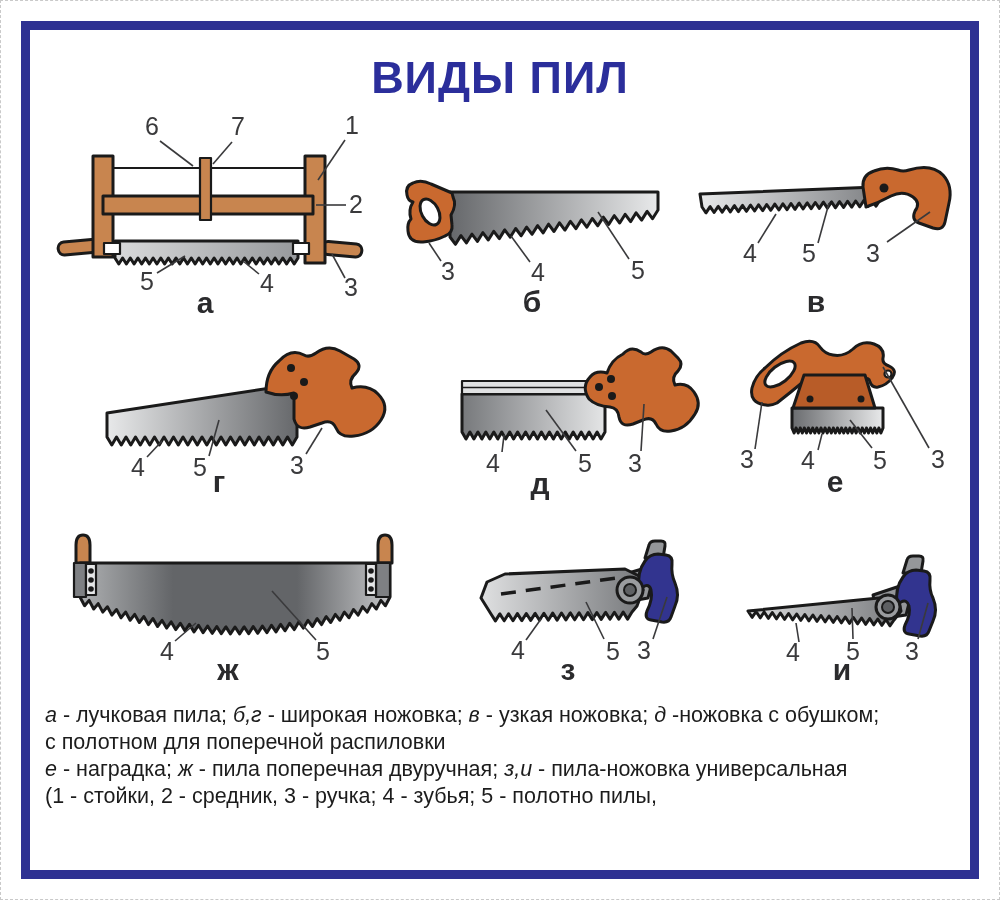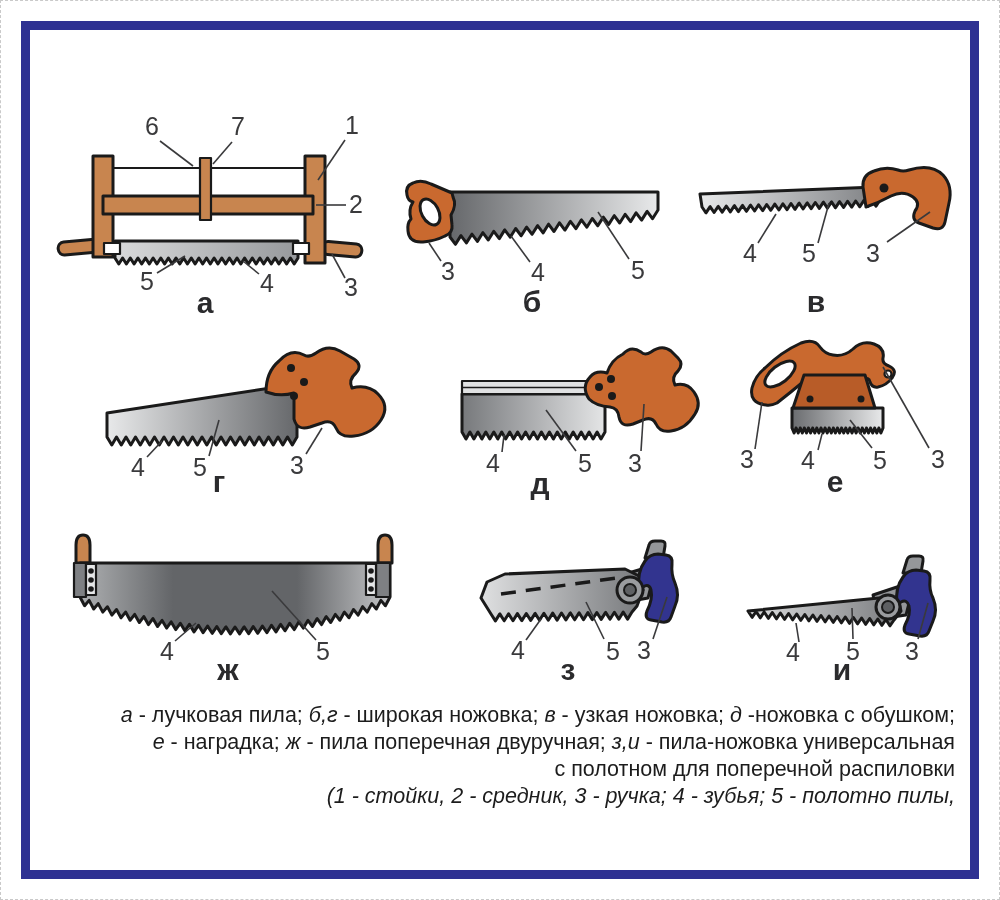--- a/index.html
+++ b/index.html
@@ -10,30 +10,31 @@
          border:9px solid #2E3192;}
   .title{position:absolute;left:0;right:0;top:52px;text-align:center;
          font-size:45px;font-weight:bold;color:#2B2E9B;letter-spacing:1px;}
   .saw{position:absolute;}
   svg{display:block;overflow:visible;}
   .outl{stroke:#1A1A1A;stroke-width:3;stroke-linejoin:round;stroke-linecap:round;}
   .outl2{stroke:#1A1A1A;stroke-width:2.2;stroke-linejoin:round;}
   text.num{font-size:25px;fill:#3A3A3C;text-anchor:middle;}
   text.letter{font-size:30px;font-weight:bold;fill:#2B2B2D;text-anchor:middle;}
   .lead{stroke:#3A3A3C;stroke-width:1.6;fill:none;}
-  .legend{position:absolute;left:45px;right:45px;top:702px;text-align:right;
+  .legend{position:absolute;left:45px;right:45px;top:702px;text-align:left;
           font-size:21.5px;line-height:1.26;color:#1C1C1C;}
   .legend .em{font-style:italic;}
-  .legend .ital{font-style:italic;}
+  .legend .ital{}
 </style>
 </head>
 <body>
 
 <div class="poster">
   <div class="frame"></div>
+  <div class="title">ВИДЫ ПИЛ</div>
 
   <div class="saw" style="left:50px;top:110px;width:345px;height:210px">
     <svg width="345" height="210" viewBox="0 0 345 210">
       <defs>
         <linearGradient id="gradA" x1="0" y1="0" x2="1" y2="0">
           <stop offset="0" stop-color="#D9DADB"></stop>
             <stop offset="1" stop-color="#97999C"></stop>
         </linearGradient>
       </defs>
       <g>
@@ -292,17 +293,17 @@
         <text class="num" x="68" y="118">4</text>
         <text class="num" x="128" y="117">5</text>
         <text class="num" x="187" y="117">3</text>
       </g>
       <text class="letter" x="117" y="137">и</text>
     </svg>
   </div>
 
   <div class="legend">
     <div><span class="em">а</span><span> - лучковая пила; </span><span class="em">б,г</span><span> - широкая ножовка; </span><span class="em">в</span><span> - узкая ножовка; </span><span class="em">д</span><span> -ножовка с обушком;</span></div>
+    <div>с полотном для поперечной распиловки</div>
     <div><span class="em">е</span><span> - наградка; </span><span class="em">ж</span><span> - пила поперечная двуручная; </span><span class="em">з,и</span><span> - пила-ножовка универсальная</span></div>
-    <div>с полотном для поперечной распиловки</div>
     <div class="ital">(1 - стойки, 2 - средник, 3 - ручка; 4 - зубья; 5 - полотно пилы,</div>
   </div>
 </div>
 
 </body></html>

